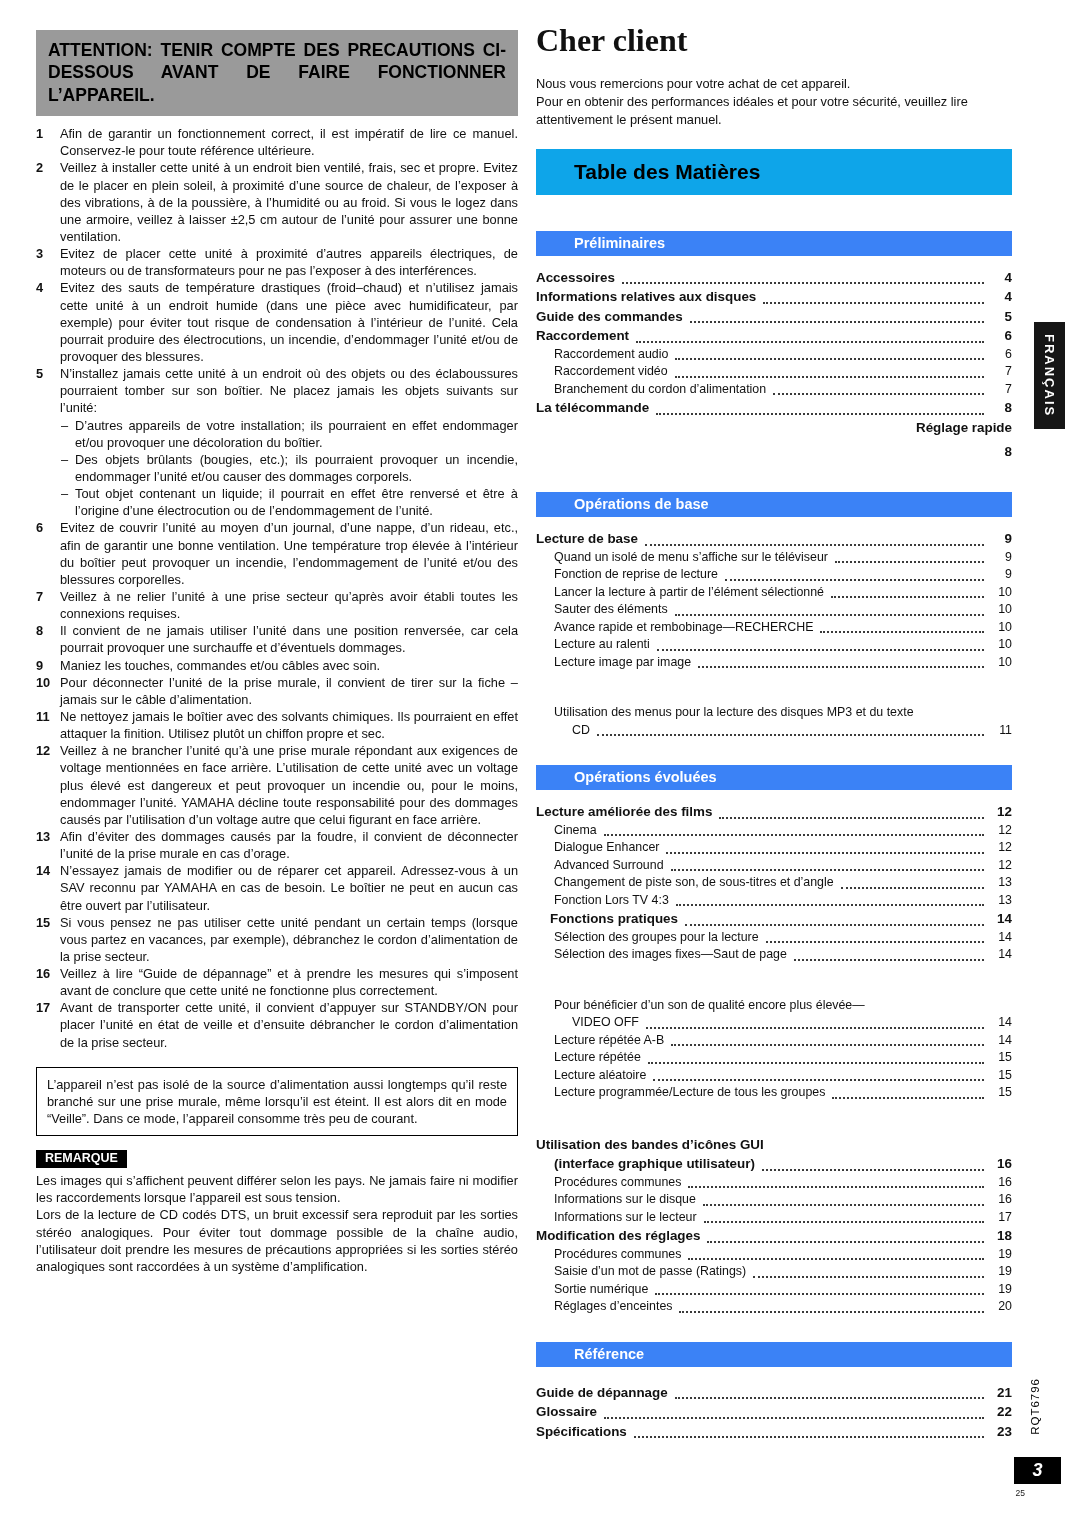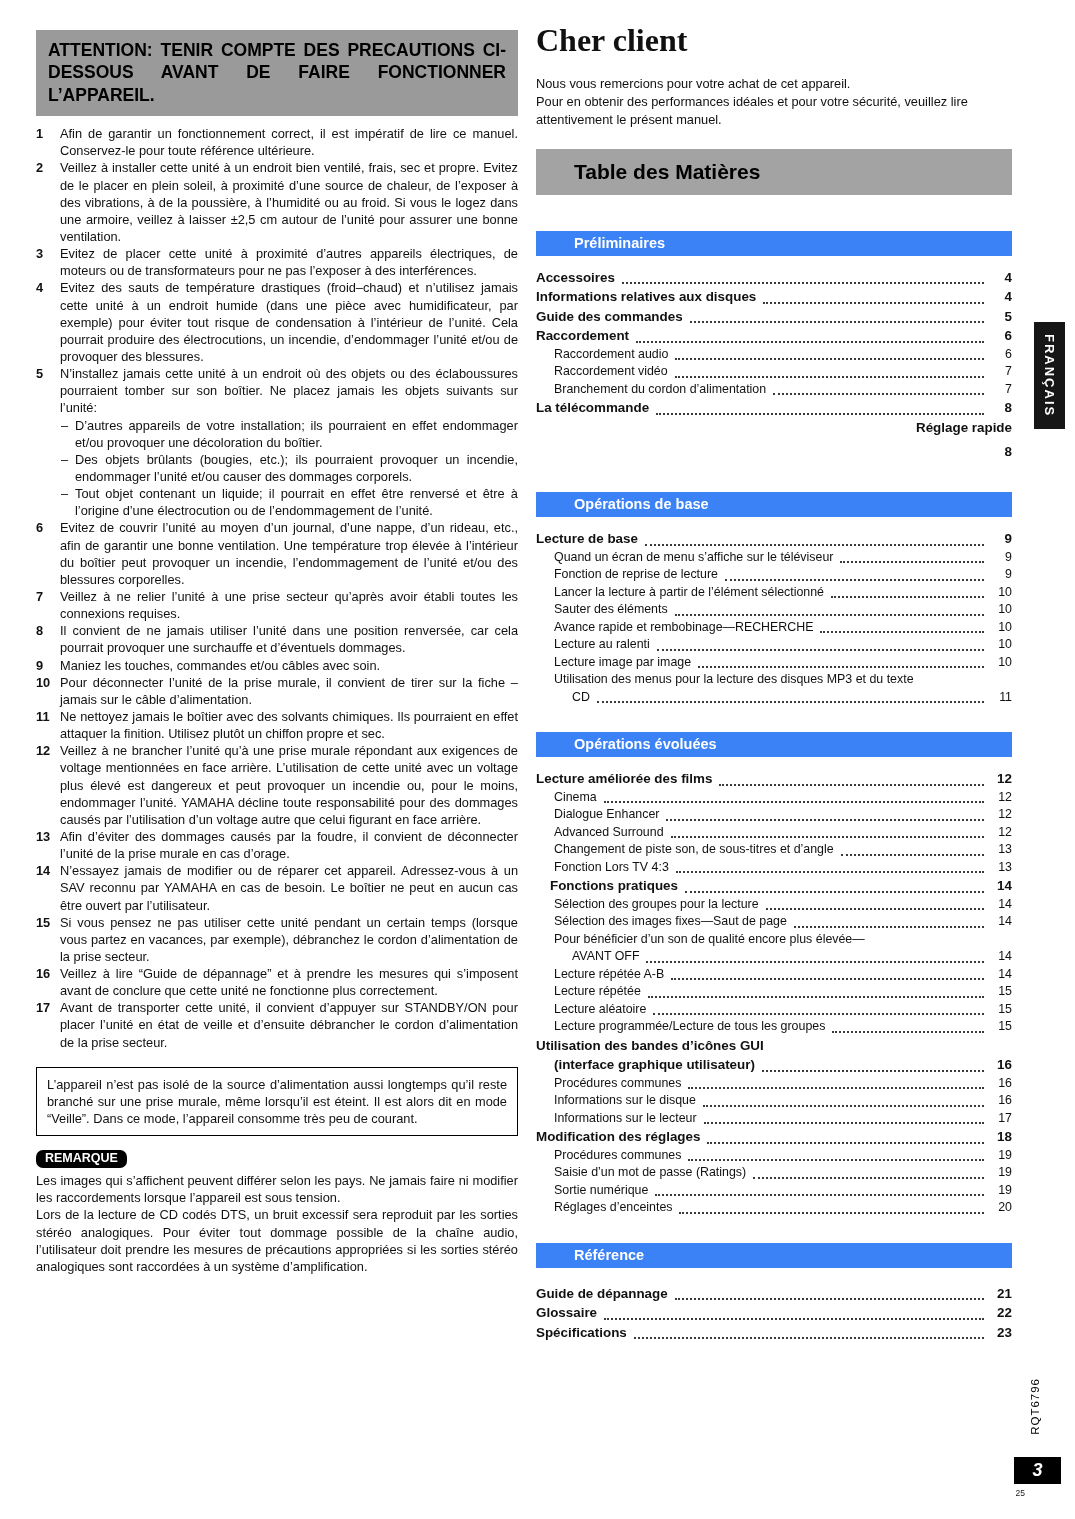--- a/index.html
+++ b/index.html
@@ -13,34 +13,34 @@
               line-height:1.28; text-align:justify; padding:9px 12px 10px; margin-bottom:9px; }
   .prec-item { display:flex; font-size:12.8px; line-height:1.34; }
   .prec-num { flex:0 0 24px; font-weight:bold; }
   .prec-text { flex:1; text-align:justify; }
   .prec-sub { display:flex; }
   .prec-sub .dash { flex:0 0 15px; padding-left:1px; }
   .prec-sub .sub-text { flex:1; text-align:justify; }
   .note-box { border:1.5px solid #000; padding:8px 10px; margin-top:16px;
               font-size:12.8px; line-height:1.34; text-align:justify; }
   .remarque-label { display:inline-block; background:#000; color:#fff; font-weight:bold;
-              font-size:12.5px; padding:1px 9px 3px; margin:14px 0 4px;border-radius:7px; }
+              font-size:12.5px; padding:1px 9px 3px; margin:14px 0 4px; }
   .rem-p { font-size:12.8px; line-height:1.34; text-align:justify; }
 
   
   .col-right { position:absolute; left:536px; top:22px; width:476px; }
   .doc-title { font-family:"Liberation Serif", serif; font-size:32px; font-weight:bold; margin-bottom:16px; }
   .intro { font-size:12.8px; line-height:1.4; }
-  .toc-title-box { background:#a3a3a3; color:#000; font-size:21px; font-weight:bold;
+  .toc-title-box { background:#0ea5e9; color:#000; font-size:21px; font-weight:bold;
               padding:11px 0 11px 38px; margin:20px 0 36px; }
   .toc-section-header { background:#3b82f6; color:#fff; font-weight:bold; font-size:14.5px;
               padding:4px 0 5px 38px; margin:26px 0 12px; }
   .toc-entry.bold { font-weight:bold; font-size:13.4px; line-height:19.5px; }
   .toc-entry.reg { font-size:12.4px; line-height:17.5px; }
-  .toc-pre { white-space:nowrap; }
+  .toc-pre { white-space:nowrap;margin-top:33px; }
   .toc-row { display:flex; align-items:flex-end; }
   .toc-lbl { white-space:nowrap; }
   .toc-leader { flex:1; border-bottom:2px dotted #3a3a3a; margin:0 4px 3px 7px; }
   .toc-pg { flex:0 0 24px; text-align:right; }
 
   
   .lang-tab { position:absolute; right:10px; top:322px; background:#161616; color:#fff;
               font-weight:bold; font-size:13px; letter-spacing:2px; padding:12px 8px;
               writing-mode:vertical-rl; }
   .code-vert { position:absolute; right:34px; top:1378px; font-size:11.5px; color:#000;
@@ -252,21 +252,21 @@
         <div class="toc-section-header">Opérations de base</div>
         <div class="toc-entry bold">
           <div class="toc-row" style="padding-left: 0px; justify-content: flex-end;">
             <span class="toc-lbl">Lecture de base</span>
             <span class="toc-leader"></span>
             <span class="toc-pg">9</span>
           </div>
         </div>
         <div class="toc-entry reg">
           <div class="toc-row" style="padding-left: 18px;">
-            <span class="toc-lbl">Quand un écran de menu s’affiche sur le téléviseur</span>
+            <span class="toc-lbl">Quand un isolé de menu s’affiche sur le téléviseur</span>
             <span class="toc-leader"></span>
             <span class="toc-pg">9</span>
           </div>
         </div>
         <div class="toc-entry reg">
           <div class="toc-row" style="padding-left: 18px;">
             <span class="toc-lbl">Fonction de reprise de lecture</span>
             <span class="toc-leader"></span>
             <span class="toc-pg">9</span>
           </div>
@@ -374,21 +374,21 @@
         <div class="toc-entry reg">
           <div class="toc-row" style="padding-left: 18px;">
             <span class="toc-lbl">Sélection des images fixes—Saut de page</span>
             <span class="toc-leader"></span>
             <span class="toc-pg">14</span>
           </div>
         </div>
         <div class="toc-entry reg">
           <div class="toc-pre" style="padding-left: 18px;">Pour bénéficier d’un son de qualité encore plus élevée—</div>
           <div class="toc-row" style="padding-left: 36px;">
-            <span class="toc-lbl">AVANT OFF</span>
+            <span class="toc-lbl">VIDEO OFF</span>
             <span class="toc-leader"></span>
             <span class="toc-pg">14</span>
           </div>
         </div>
         <div class="toc-entry reg">
           <div class="toc-row" style="padding-left: 18px;">
             <span class="toc-lbl">Lecture répétée A-B</span>
             <span class="toc-leader"></span>
             <span class="toc-pg">14</span>
           </div>

